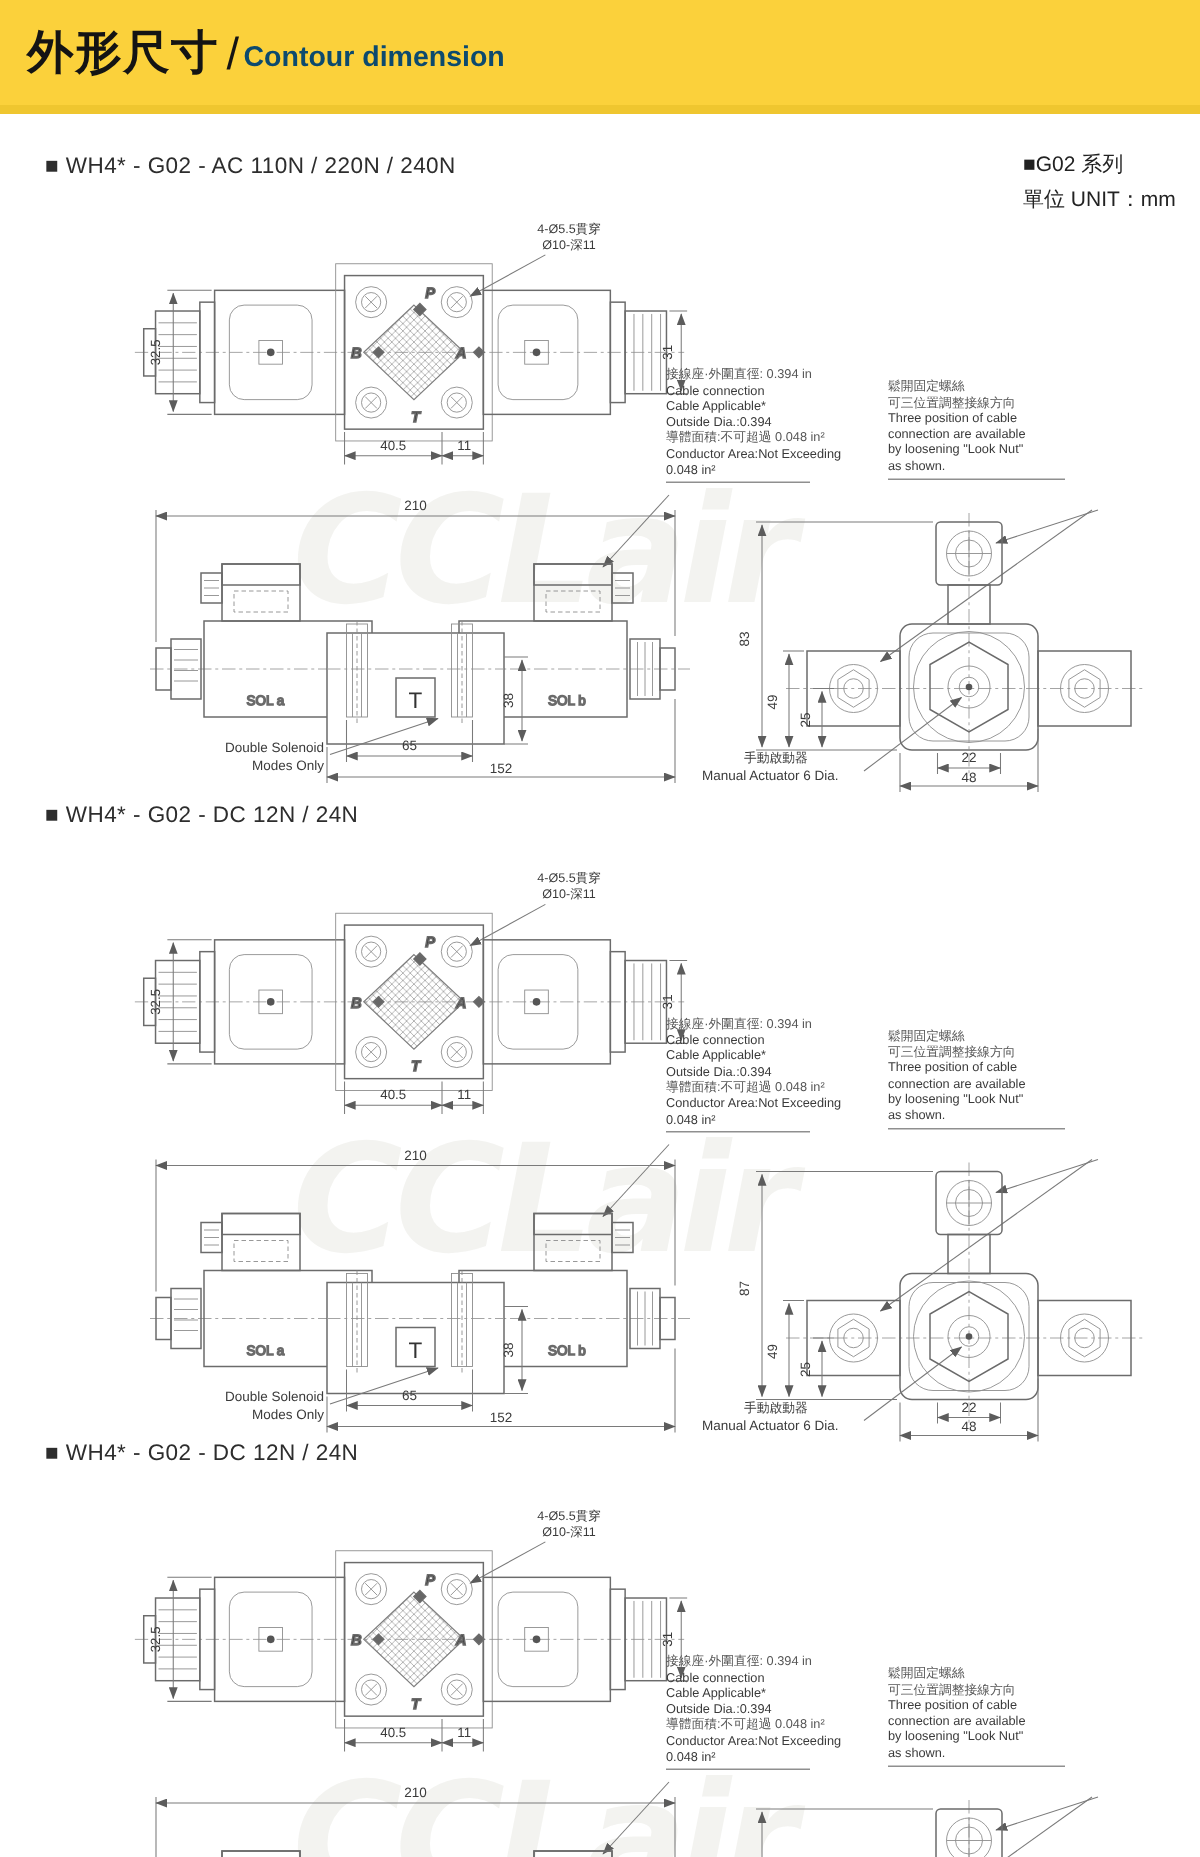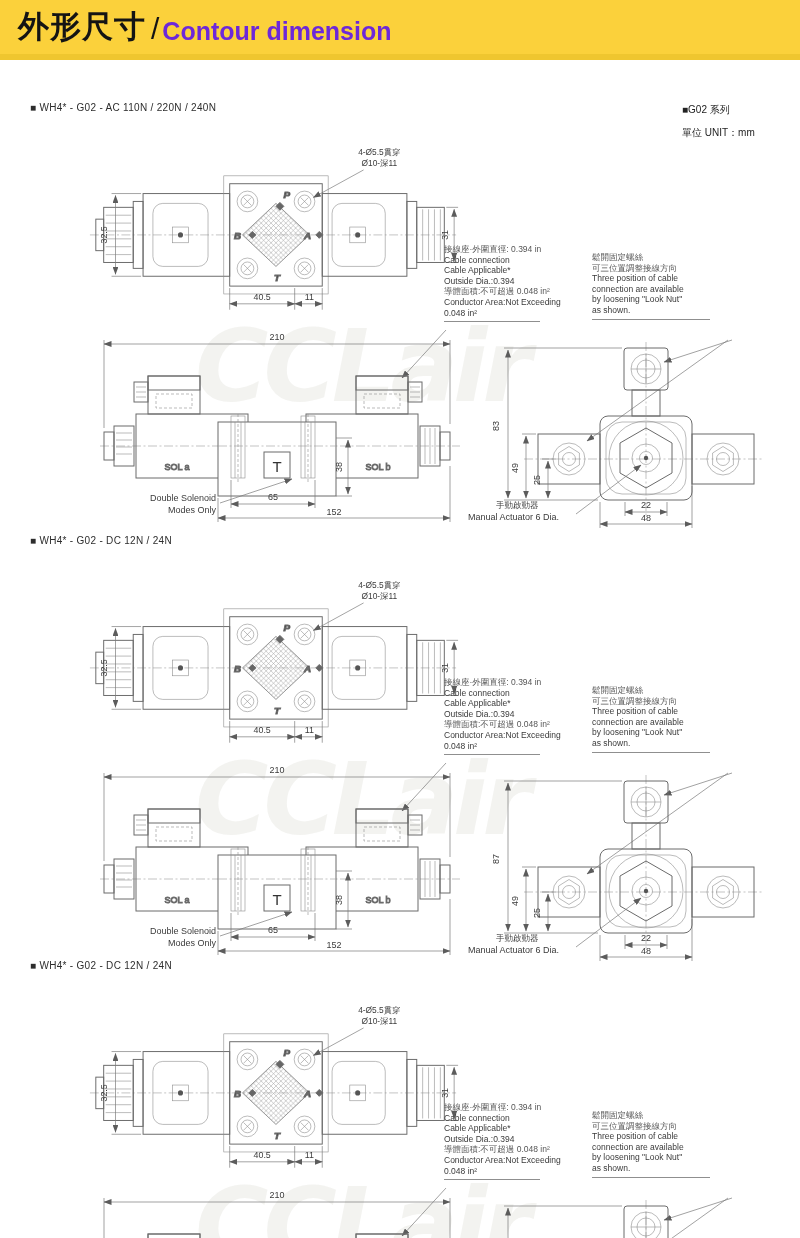--- a/index.html
+++ b/index.html
@@ -1,29 +1,29 @@
 <!DOCTYPE html>
 <html><head>
 <meta charset="utf-8">
 <style>
   html,body{margin:0;padding:0}
   body{width:800px;height:1238px;position:relative;overflow:hidden;background:#fff;
        font-family:"Liberation Sans",sans-serif;}
   
-  .hdr{position:absolute;left:0;top:0;width:800px;height:60px;background:#FBD13B;
+  .hdr{position:absolute;left:0;top:0;width:800px;height:76px;background:#FBD13B;
        border-bottom:6px solid #EFC62F;display:flex;align-items:center;padding-left:18px;box-sizing:border-box}
   .hdr .zh{font-size:31px;font-weight:700;color:#141414;letter-spacing:1px}
   .hdr .sl{font-size:30px;font-weight:400;color:#141414;margin:0 3px 0 5px;transform:translateY(2px)}
-  .hdr .en{font-size:25px;font-weight:700;color:#6d28d9;transform:translateY(4px)}
+  .hdr .en{font-size:19px;font-weight:700;color:#0c4a6e;transform:translateY(4px)}
   
-  .meta{position:absolute;left:682px;top:98px;font-size:10px;color:#222;line-height:23px}
+  .meta{position:absolute;left:682px;top:98px;font-size:14px;color:#222;line-height:23px}
   
   .sec{position:absolute;left:0;width:800px;height:432px}
   .s0{top:100px}.s1{top:533px}.s2{top:958px}
-  .sec-title{position:absolute;left:30px;top:2px;font-size:10px;color:#2d2d2d;letter-spacing:.3px}
+  .sec-title{position:absolute;left:30px;top:2px;font-size:15px;color:#2d2d2d;letter-spacing:.3px}
   .wm{position:absolute;left:195px;top:208px;font:italic 700 100px "DejaVu Sans",sans-serif;
       color:rgba(196,193,181,.20);letter-spacing:-5px;pointer-events:none;user-select:none}
   
   .note{position:absolute;font-size:8.5px;line-height:10.6px;color:#3a3a3a;white-space:nowrap}
   .note .zh{color:#565656}
   .note .u{height:0;border-top:1px solid #8f8f8f;margin-top:3px}
   .cable-note{left:444px;top:144px}
   .nut-note{left:592px;top:152px}
   
   svg.tv{position:absolute;left:84px;top:44px;width:380px;height:170px}

